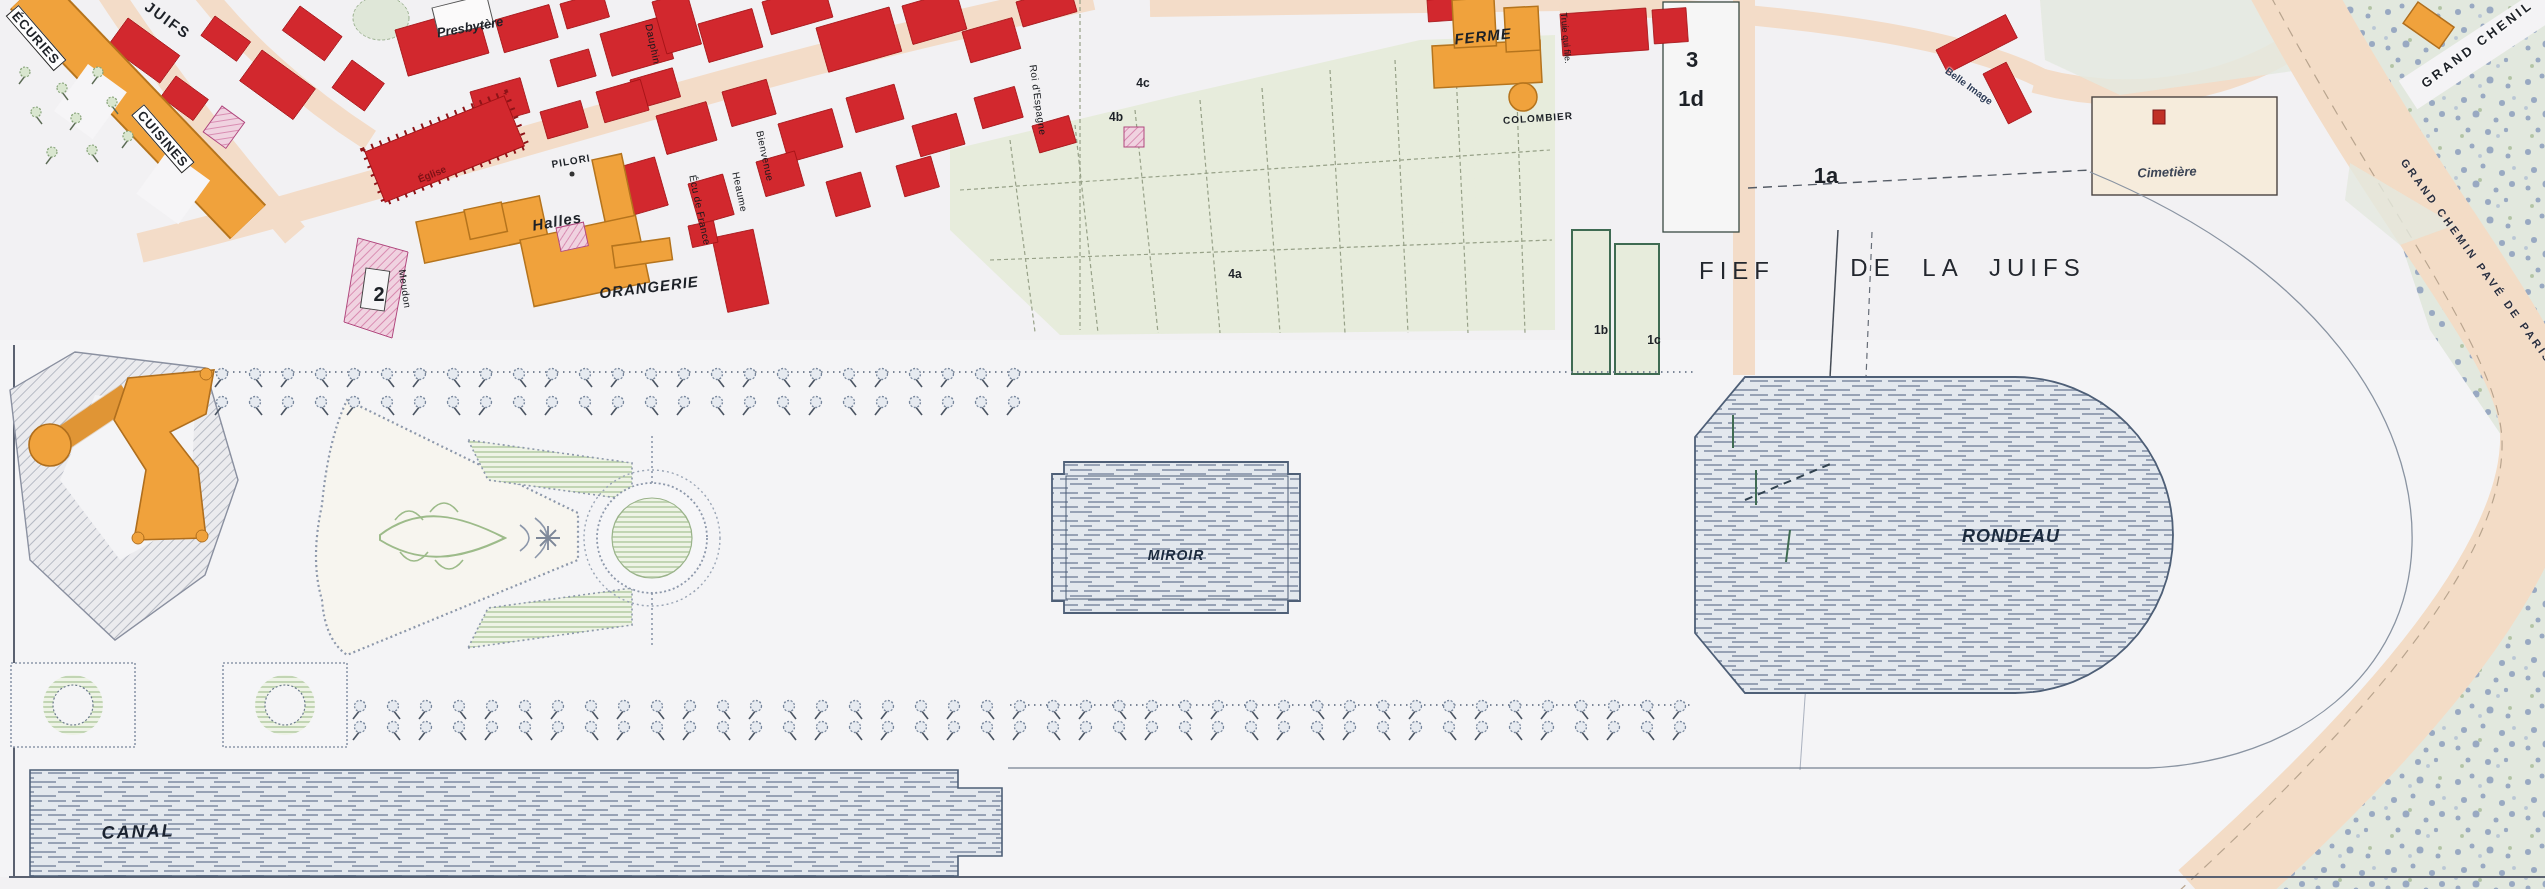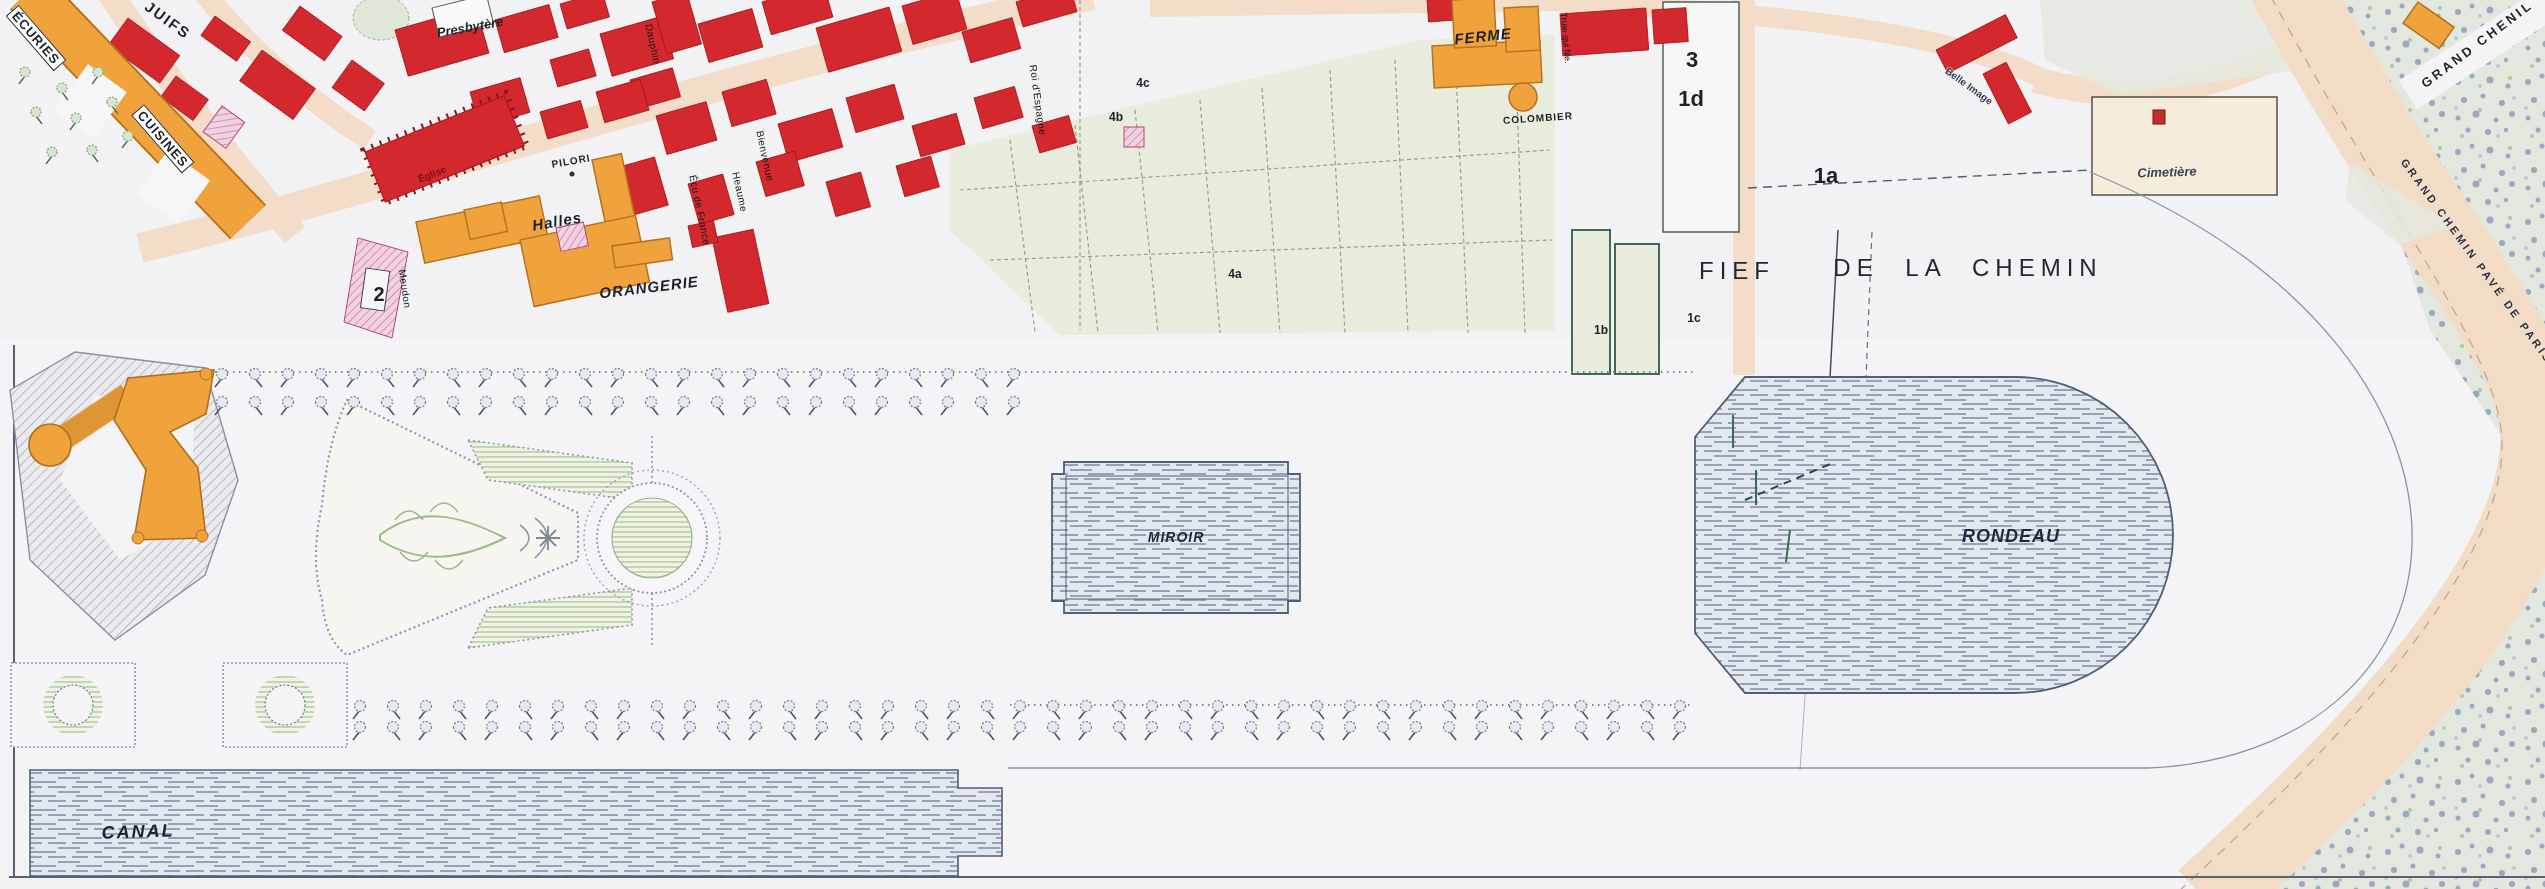--- a/index.html
+++ b/index.html
@@ -11,21 +11,21 @@
   .strip{font-size:13px;font-weight:bold;background:#fefefe;border:1px solid #2b2b2b;padding:0 3px;letter-spacing:1px;}
   .caps15{font-size:15px;font-weight:bold;letter-spacing:2px;}
   .caps10{font-size:10px;font-weight:bold;letter-spacing:1px;}
   .caps13sp{font-size:13px;font-weight:bold;letter-spacing:3px;text-shadow:0 0 3px #fff,0 0 3px #fff,0 0 4px #fff;}
   .caps11sp{font-size:11px;font-weight:bold;letter-spacing:3px;color:#2a3040;text-shadow:0 0 2px #f6e3d2,0 0 2px #f6e3d2;}
   .street10{font-size:10px;color:#15181c;letter-spacing:.5px;}
   .street9{font-size:9px;color:#15181c;}
   .it13{font-size:13px;font-weight:bold;font-style:italic;}
   .it15{font-size:15px;font-weight:bold;font-style:italic;letter-spacing:1px;}
   .it13b{font-size:13px;font-weight:bold;font-style:italic;color:#3c4556;}
-  .it14d{font-size:14px;font-weight:bold;font-style:italic;color:#1b2a3d;letter-spacing:1px;}
+  .it14d{font-size:14px;font-weight:bold;font-style:italic;color:#1b2a3d;letter-spacing:1px;margin-top:18px;}
   .it13d{font-size:18px;font-weight:bold;font-style:italic;color:#1b2a3d;letter-spacing:1px;}
   .it18d{font-size:18px;font-weight:bold;font-style:italic;color:#1b2330;letter-spacing:2px;}
   .num22{font-size:22px;font-weight:bold;}
   .num20{font-size:20px;font-weight:bold;}
   .num16{font-size:12px;font-weight:bold;}
   .big22{font-size:24px;letter-spacing:6px;color:#23272e;}
   .big22sp{font-size:24px;letter-spacing:6px;word-spacing:14px;color:#23272e;}
   .onred{font-size:10px;font-weight:bold;color:#7e1216;}
   .tiny10{font-size:10px;font-weight:bold;color:#2c3a55;text-shadow:0 0 2px #fff,0 0 2px #fff;}
 </style>
@@ -460,23 +460,23 @@
       <span class="lbl num16" style="left: 1143px; top: 83px; transform: translate(-50%, -50%) rotate(0deg);">4c</span>
       <span class="lbl num16" style="left: 1116px; top: 117px; transform: translate(-50%, -50%) rotate(0deg);">4b</span>
       <span class="lbl num16" style="left: 1235px; top: 274px; transform: translate(-50%, -50%) rotate(0deg);">4a</span>
       <span class="lbl it15" style="left: 1483px; top: 36px; transform: translate(-50%, -50%) rotate(-6deg);">FERME</span>
       <span class="lbl caps10" style="left: 1538px; top: 118px; transform: translate(-50%, -50%) rotate(-4deg);">COLOMBIER</span>
       <span class="lbl street9" style="left: 1566px; top: 38px; transform: translate(-50%, -50%) rotate(85deg);">Truie qui file.</span>
       <span class="lbl num22" style="left: 1692px; top: 60px; transform: translate(-50%, -50%) rotate(0deg);">3</span>
       <span class="lbl num22" style="left: 1691px; top: 99px; transform: translate(-50%, -50%) rotate(0deg);">1d</span>
       <span class="lbl num22" style="left: 1826px; top: 176px; transform: translate(-50%, -50%) rotate(0deg);">1a</span>
       <span class="lbl num16" style="left: 1601px; top: 330px; transform: translate(-50%, -50%) rotate(0deg);">1b</span>
-      <span class="lbl num16" style="left: 1654px; top: 318px; transform: translate(-50%, -50%) rotate(0deg); margin-left: 40px;">1c</span>
+      <span class="lbl num16" style="left: 1654px; top: 340px; transform: translate(-50%, -50%) rotate(0deg);">1c</span>
       <span class="lbl big22" style="left: 1737px; top: 271px; transform: translate(-50%, -50%) rotate(0deg);">FIEF</span>
-      <span class="lbl big22sp" style="left: 1968px; top: 268px; transform: translate(-50%, -50%) rotate(0deg);">DE LA CHEMIN</span>
+      <span class="lbl big22sp" style="left: 1968px; top: 268px; transform: translate(-50%, -50%) rotate(0deg);">DE LA JUIFS</span>
       <span class="lbl it13b" style="left: 2167px; top: 172px; transform: translate(-50%, -50%) rotate(-2deg);">Cimetière</span>
       <span class="lbl tiny10" style="left: 1969px; top: 86px; transform: translate(-50%, -50%) rotate(36deg);">Belle Image</span>
       <span class="lbl caps13sp" style="left: 2477px; top: 44px; transform: translate(-50%, -50%) rotate(-37deg);">GRAND CHENIL</span>
       <span class="lbl caps11sp" style="left: 2482px; top: 268px; transform: translate(-50%, -50%) rotate(54deg);">GRAND CHEMIN PAVÉ DE PARIS À</span>
       <span class="lbl it14d" style="left: 1176px; top: 537px; transform: translate(-50%, -50%) rotate(0deg);">MIROIR</span>
       <span class="lbl it13d" style="left: 2011px; top: 536px; transform: translate(-50%, -50%) rotate(0deg);">RONDEAU</span>
       <span class="lbl it18d" style="left: 138px; top: 832px; transform: translate(-50%, -50%) rotate(-2deg);">CANAL</span>
     </div>
 </div>
 

